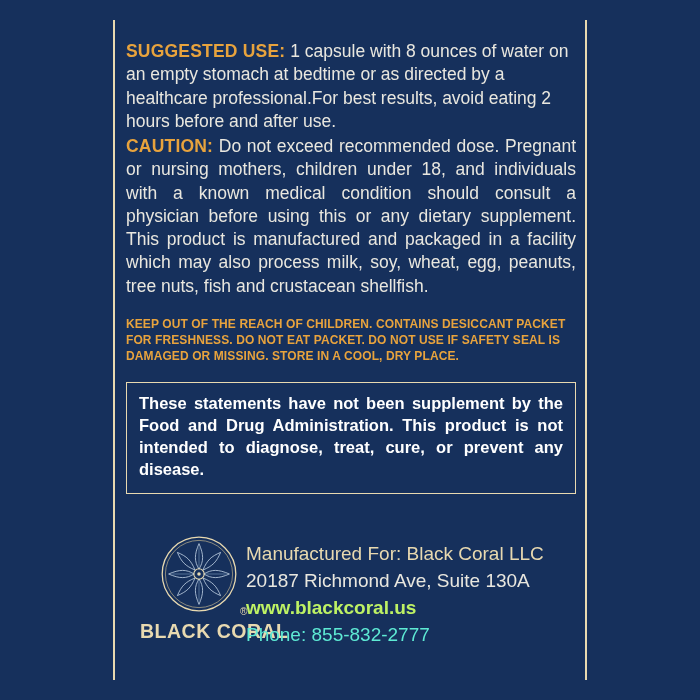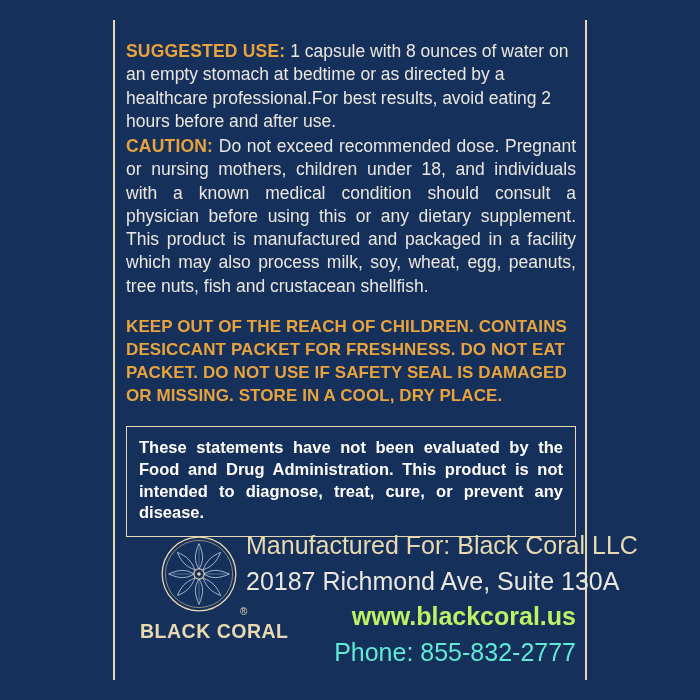--- a/index.html
+++ b/index.html
@@ -48,21 +48,21 @@
     text-align: left;
   }
   .heading-gold {
     color: #e8a33d;
     font-weight: bold;
     letter-spacing: 0.2px;
   }
   .warning {
     color: #e8a33d;
     font-weight: bold;
-    font-size: 17px;
+    font-size: 12px;
     line-height: 1.35;
     letter-spacing: 0.1px;
     margin: 18px 0 0 0;
     text-align: left;
   }
   .disclaimer-box {
     margin-top: 18px;
     border: 1.5px solid #e8d9b0;
     padding: 10px 12px 12px 12px;
     box-sizing: border-box;
@@ -78,25 +78,25 @@
   .footer {
     position: absolute;
     left: 126px;
     top: 524px;
     width: 450px;
     height: 150px;
   }
   .footer-text {
     position: absolute;
     left: 120px;
-    top: 4px;
+    top: 17px;
     width: 330px;
-    text-align: right;
+    text-align: left;
     color: #e9e7df;
-    font-size: 25px;
+    font-size: 19px;
     line-height: 1.42;
   }
   .footer-line {
     white-space: nowrap;
   }
   .footer-line.url {
     color: #bef264;
     font-weight: bold;
   }
   .footer-line.phone {
@@ -148,21 +148,21 @@
 
   <div class="content">
 
     <p class="para first"><span class="heading-gold">SUGGESTED USE:</span><span> 1 capsule with 8 ounces of water on an empty stomach at bedtime or as directed by a healthcare professional.For best results, avoid eating 2 hours before  and after use.</span></p>
 
     <p class="para"><span class="heading-gold">CAUTION:</span><span> Do not exceed recommended dose. Pregnant or nursing mothers, children under 18, and individuals with a known medical condition should consult a physician before using this or any dietary supplement. This product is manufactured and packaged in a facility which may also process milk, soy, wheat, egg, peanuts, tree nuts, fish and crustacean shellfish.</span></p>
 
     <p class="warning">KEEP OUT OF THE REACH OF CHILDREN. CONTAINS DESICCANT PACKET FOR FRESHNESS. DO NOT EAT PACKET. DO NOT USE IF SAFETY SEAL IS DAMAGED OR MISSING. STORE IN A COOL, DRY PLACE.</p>
 
     <div class="disclaimer-box">
-      <p class="disclaimer-text">These statements have not been evaluated by the Food and Drug Administration. This product is not intended to diagnose, treat, cure, or prevent any disease.</p>
+      <p class="disclaimer-text">These statements have not been supplement by the Food and Drug Administration. This product is not intended to diagnose, treat, cure, or prevent any disease.</p>
     </div>
 
   </div>
 
   <div class="footer">
 
     <div class="logo">
       <svg class="logo-mark" viewBox="0 0 100 100">
         <circle cx="50" cy="50" r="46" fill="none" stroke="#e8d9b0" stroke-width="1.6"></circle>
         <circle cx="50" cy="50" r="42" fill="none" stroke="#cdbd92" stroke-width="0.8"></circle>

